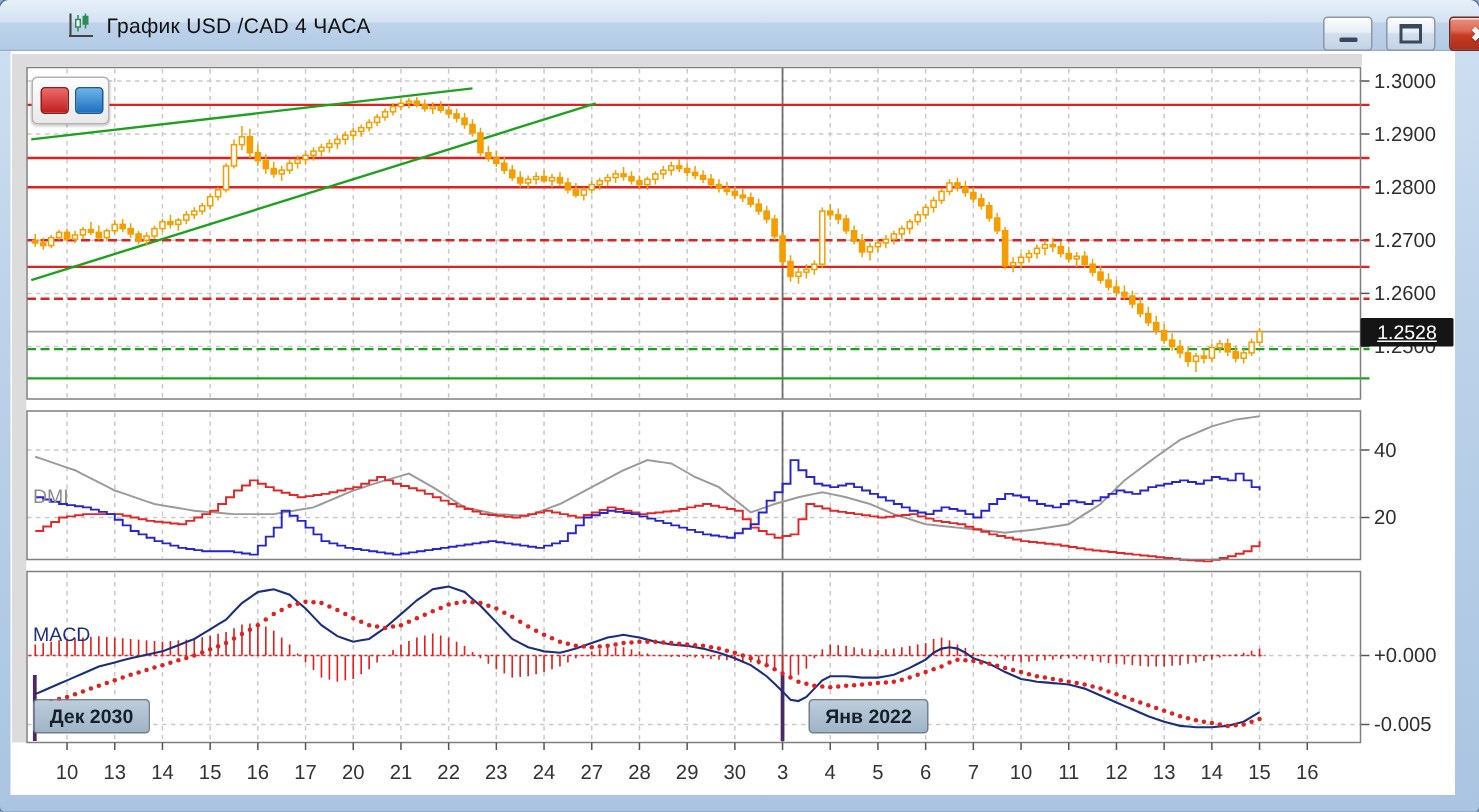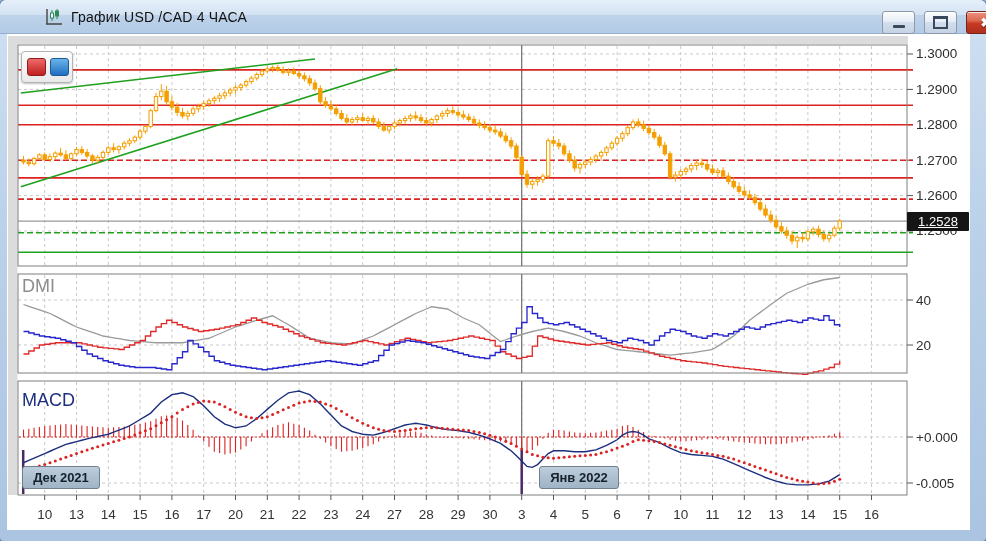--- a/index.html
+++ b/index.html
@@ -24,23 +24,23 @@
   .glyph-close{color:#fff;font-size:13px;font-weight:bold;text-shadow:0 1px 1px rgba(0,0,0,.5);line-height:1;}
   .client-bg{position:absolute;left:7px;top:33px;width:963px;height:497px;background:#ffffff;z-index:1;}
   #chart-svg{position:absolute;left:0;top:0;z-index:2;}
   .overlay{position:absolute;z-index:3;}
   .mini-toolbar{left:21px;top:51px;width:52px;height:32px;border:1px solid #b3b3b3;border-radius:4px;
     background:linear-gradient(180deg,#fdfdfd,#e9e9e9);box-shadow:0 1px 2px rgba(0,0,0,.25);
     display:flex;align-items:center;gap:4px;padding-left:5px;box-sizing:border-box;}
   .tool-sq{width:17px;height:16px;border-radius:3px;}
   .tool-sq.red{background:linear-gradient(180deg,#ee6a6a,#c01f1f);border:1px solid #8d1d1d;}
   .tool-sq.blue{background:linear-gradient(180deg,#6cb4ea,#1f6fc0);border:1px solid #1a5globala;border:1px solid #1a5a96;}
-  .pane-label{font-size:18px;z-index:3;position:absolute;}
+  .pane-label{font-size:13px;z-index:3;position:absolute;margin-top:47px;}
   .pane-label.dmi{left:22px;top:276px;color:#8d8d8d;}
-  .pane-label.macd{left:22px;top:390px;color:#1c2f7e;}
+  .pane-label.macd{left:22px;top:368px;color:#1c2f7e;}
   .month-box{position:absolute;height:21px;border:1px solid #70808d;border-radius:3px;
     background:linear-gradient(180deg,#bccddc,#9fb4c6);color:#15202b;font-size:13px;font-weight:bold;
     display:flex;align-items:center;justify-content:center;z-index:3;}
   .month-box.dec{left:22px;top:466px;width:76px;}
   .month-box.jan{left:539px;top:466px;width:78px;}
   .price-tag{position:absolute;left:907px;top:212px;width:62px;height:19px;background:#151515;color:#fff;
     font-size:13px;display:flex;align-items:center;justify-content:center;z-index:4;border-radius:1px;text-decoration:underline;}
 </style>
 </head>
 <body>
@@ -899,17 +899,17 @@
   </div>
 
   <div class="overlay mini-toolbar">
     <div class="tool-sq red"></div>
     <div class="tool-sq blue"></div>
   </div>
 
   <div class="pane-label dmi">DMI</div>
   <div class="pane-label macd">MACD</div>
 
-  <div class="month-box dec">Дек 2021</div>
+  <div class="month-box dec">Дек 2030</div>
   <div class="month-box jan">Янв 2022</div>
 
   <div class="price-tag">1.2528</div>
 </div>
 
 </body></html>

